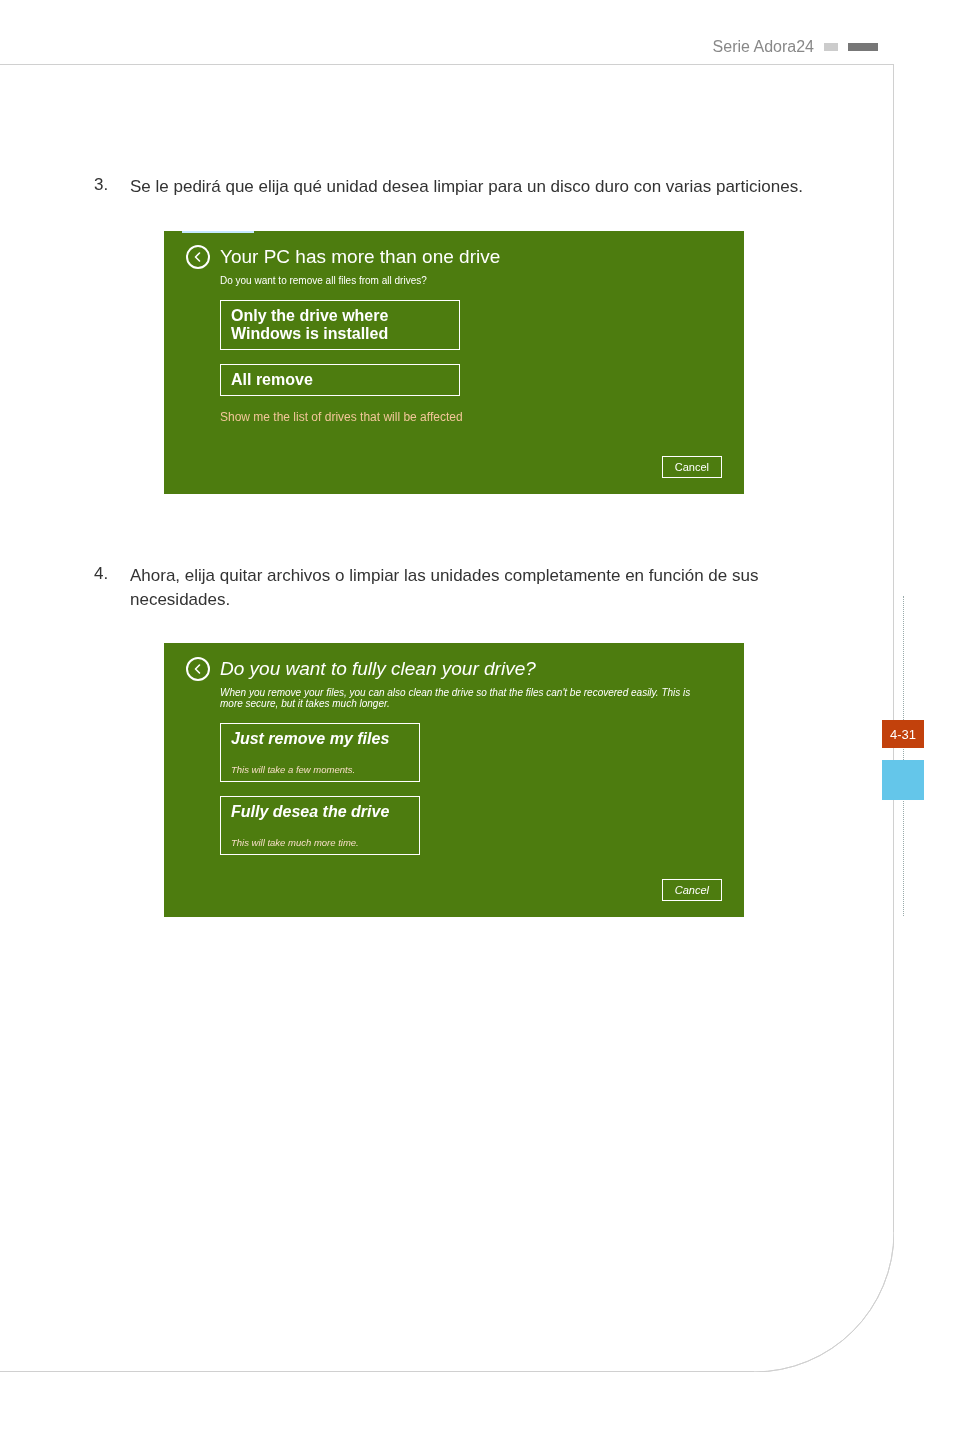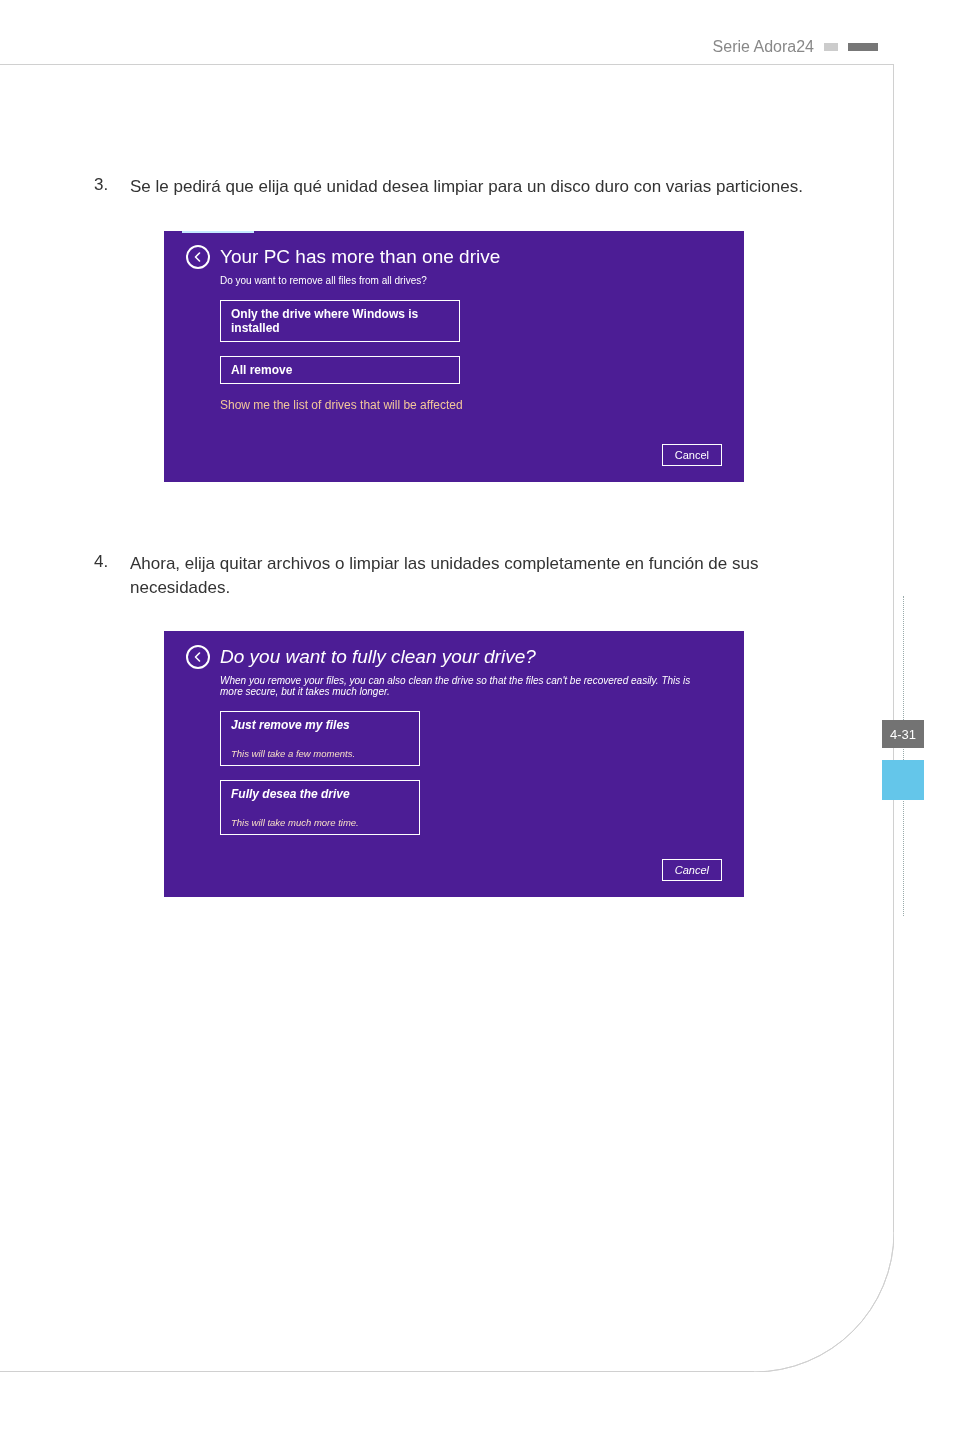--- a/index.html
+++ b/index.html
@@ -15,36 +15,36 @@
   .header-underline { position: absolute; left: 0; right: 60px; top: 64px; height: 1px; background: #d0d0d0; }
 
   .content { position: absolute; left: 94px; top: 175px; width: 720px; }
 
   .step { display: flex; margin-bottom: 20px; }
   .step-num { width: 36px; flex: 0 0 36px; font-size: 17px; color: #333; }
   .step-text { font-size: 17px; line-height: 1.4; color: #333; }
 
   
   .dialog-wrap { margin: 32px 0 70px 70px; }
-  .dialog { width: 580px; background: #4c1d95; position: relative; padding: 14px 22px 18px 22px; }
+  .dialog { width: 580px; background: #4d7c0f; position: relative; padding: 14px 22px 18px 22px; }
   .dialog .title-row { display: flex; align-items: center; gap: 10px; margin-bottom: 6px; }
   .back-icon { width: 24px; height: 24px; border: 2px solid #fff; border-radius: 50%; display: flex; align-items: center; justify-content: center; color: #fff; font-size: 14px; line-height: 1; }
   .dlg-title { color: #fff; font-size: 19px; font-weight: 400; }
   .sub-indent { margin-left: 34px; }
   .dlg-subtitle { color: #fff; font-size: 10px; margin-top: 4px; }
   .opt-btn { display: block; margin-top: 14px; border: 1.5px solid #fff; padding: 6px 10px; width: 240px; }
-  .opt-title { color: #fff; font-size: 12px; font-weight: 700; }
+  .opt-title { color: #fff; font-size: 16px; font-weight: 700; }
   .opt-sub { color: #f6ddc6; font-size: 9.5px; margin-top: 16px; }
   .dlg-link { color: #f3c79a; font-size: 12px; margin-top: 14px; }
   .dlg-cancel { position: absolute; right: 22px; bottom: 16px; border: 1.5px solid #fff; color: #fff; font-size: 11px; padding: 4px 12px; }
   .title-accent { position: absolute; top: 0; left: 18px; width: 72px; height: 2px; background: #c5e9ff; }
 
   
   .side-tab { position: absolute; right: 30px; width: 42px; height: 28px; display: flex; align-items: center; justify-content: center; font-size: 13px; color: #fff; }
-  .tab-blue { background: #737373; top: 720px; }
+  .tab-blue { background: #c2410c; top: 720px; }
   .tab-lightblue { background: #64c6ea; top: 760px; height: 40px; }
   .dotted-v { position: absolute; right: 50px; top: 596px; height: 320px; border-left: 1.5px dotted #9aa; }
   
   .right-rule { position: absolute; right: 60px; top: 64px; bottom: 200px; width: 1px; background: #d0d0d0; }
   .bottom-rule { position: absolute; left: 0; right: 200px; bottom: 60px; height: 1px; background: #d0d0d0; }
   .corner-curve { position: absolute; right: 60px; bottom: 60px; width: 140px; height: 140px; }
 </style>
 </head>
 <body>
 

